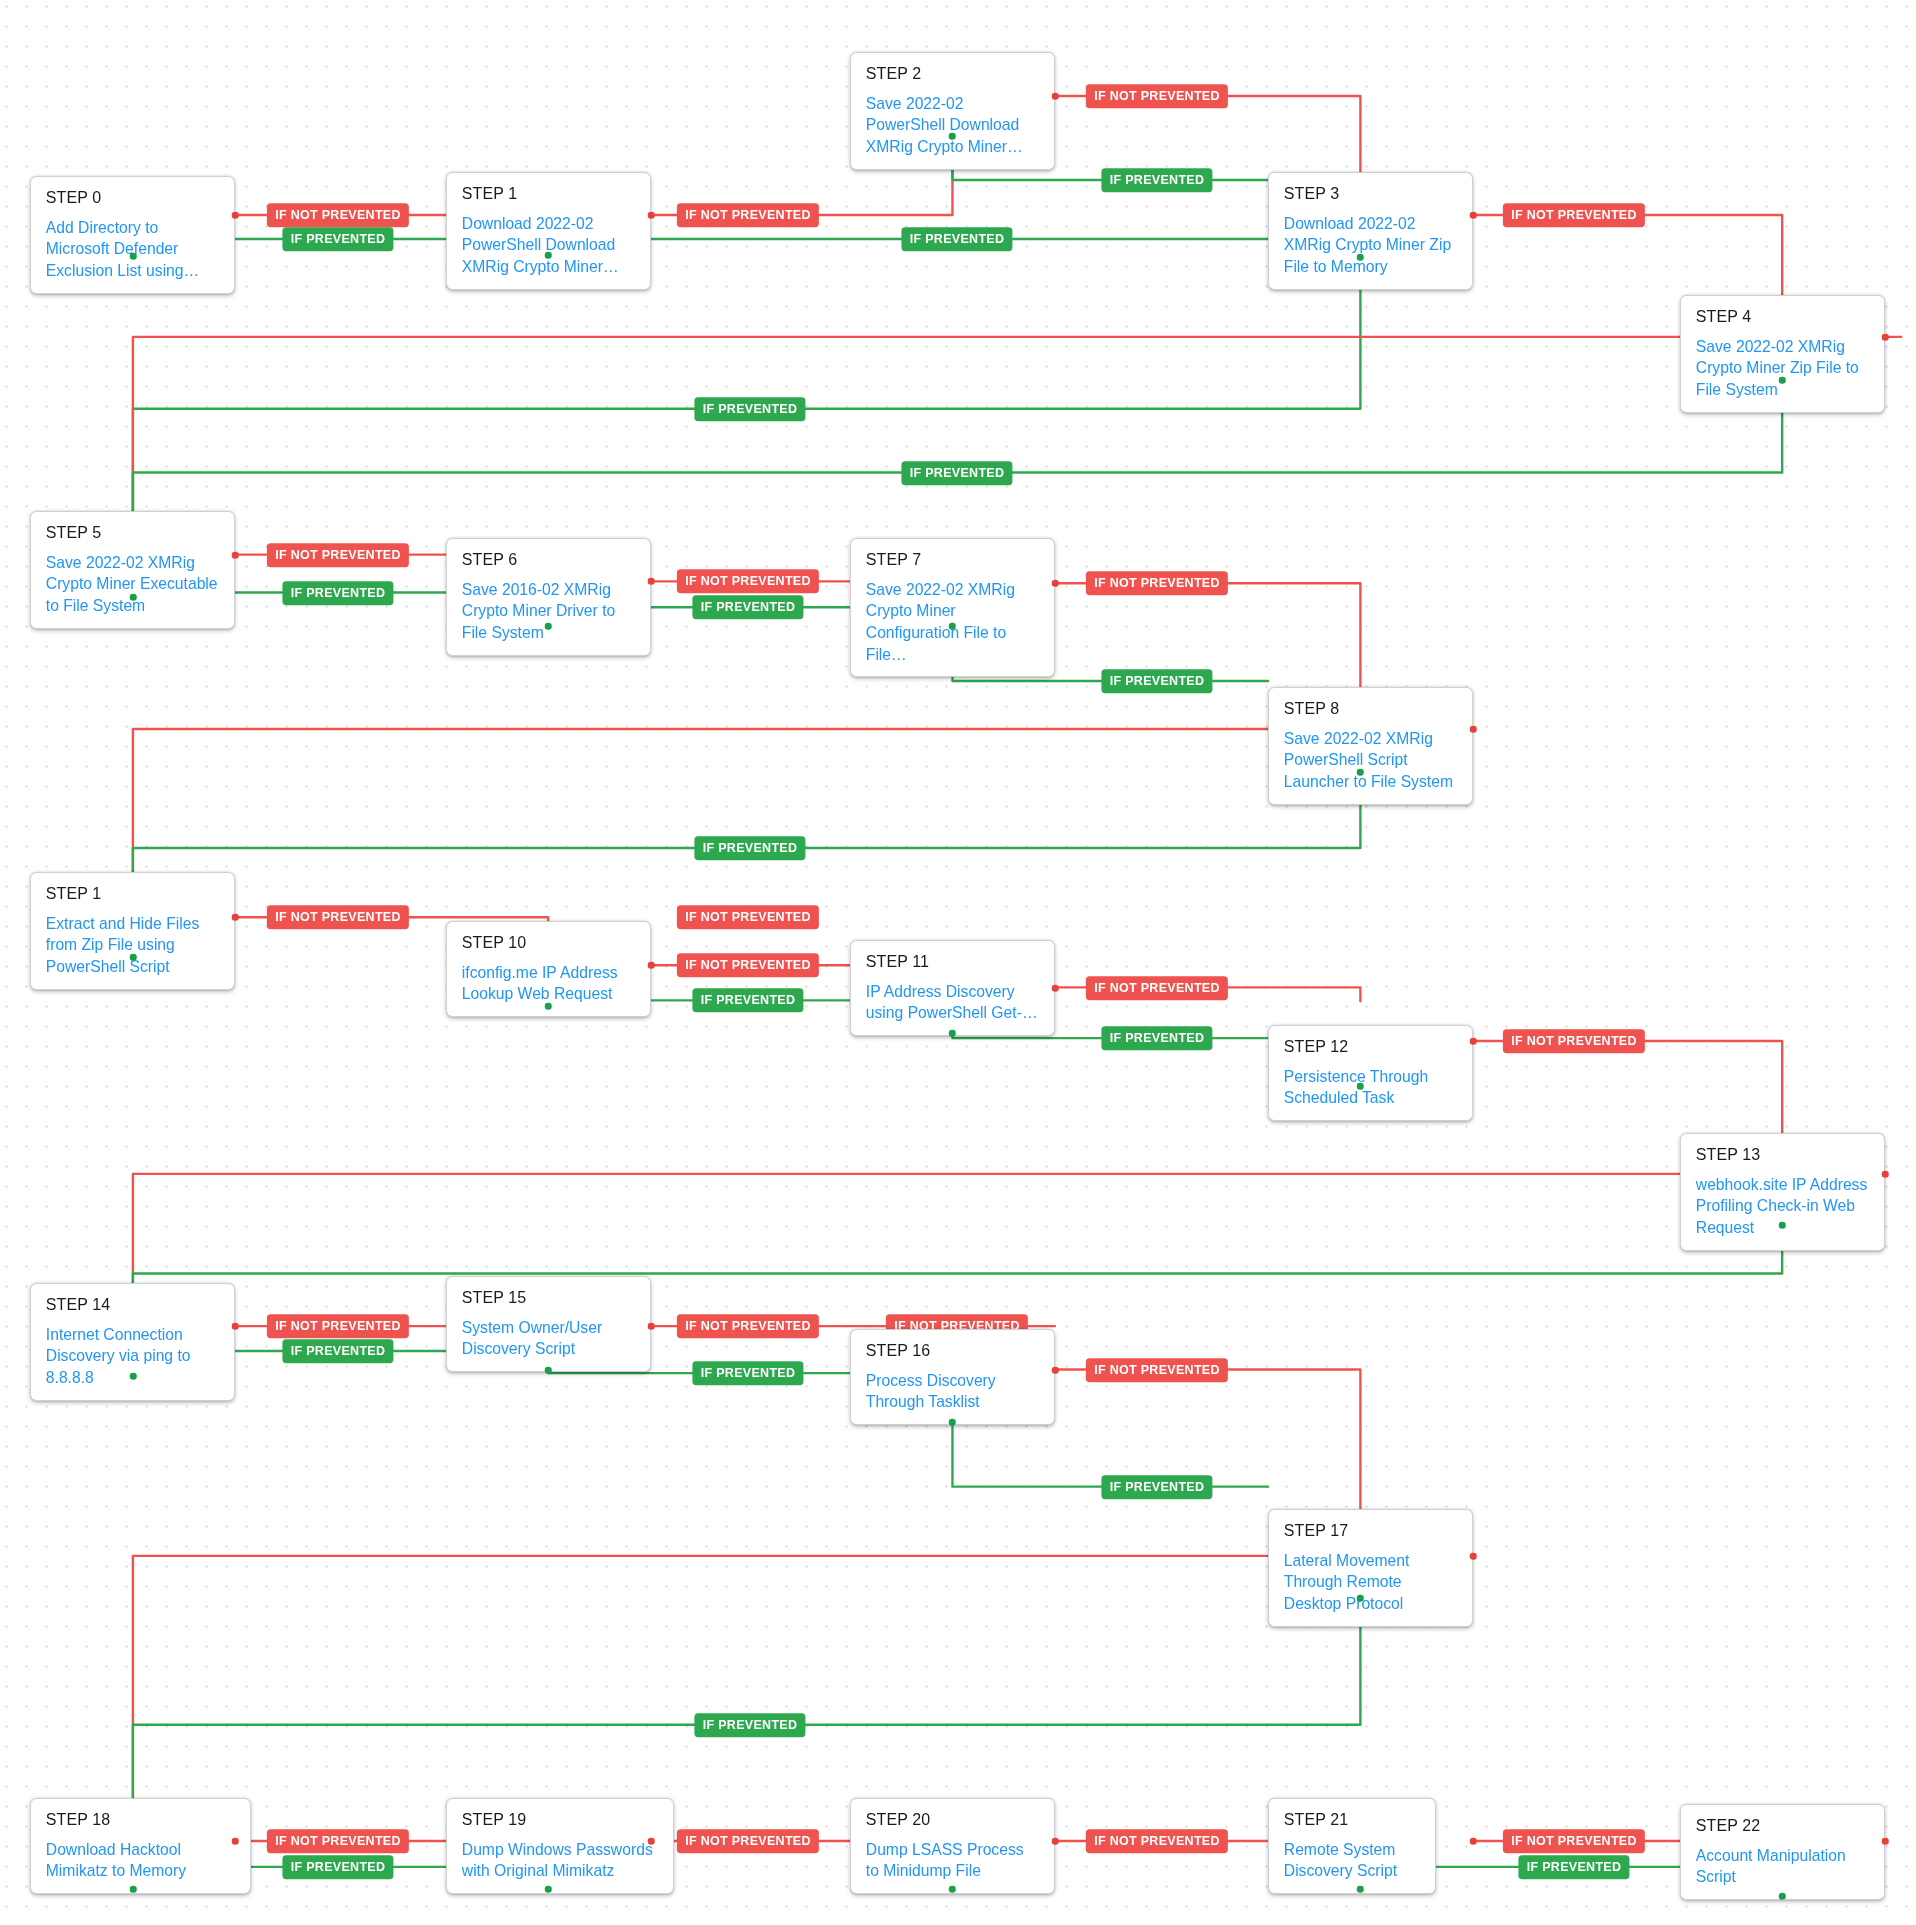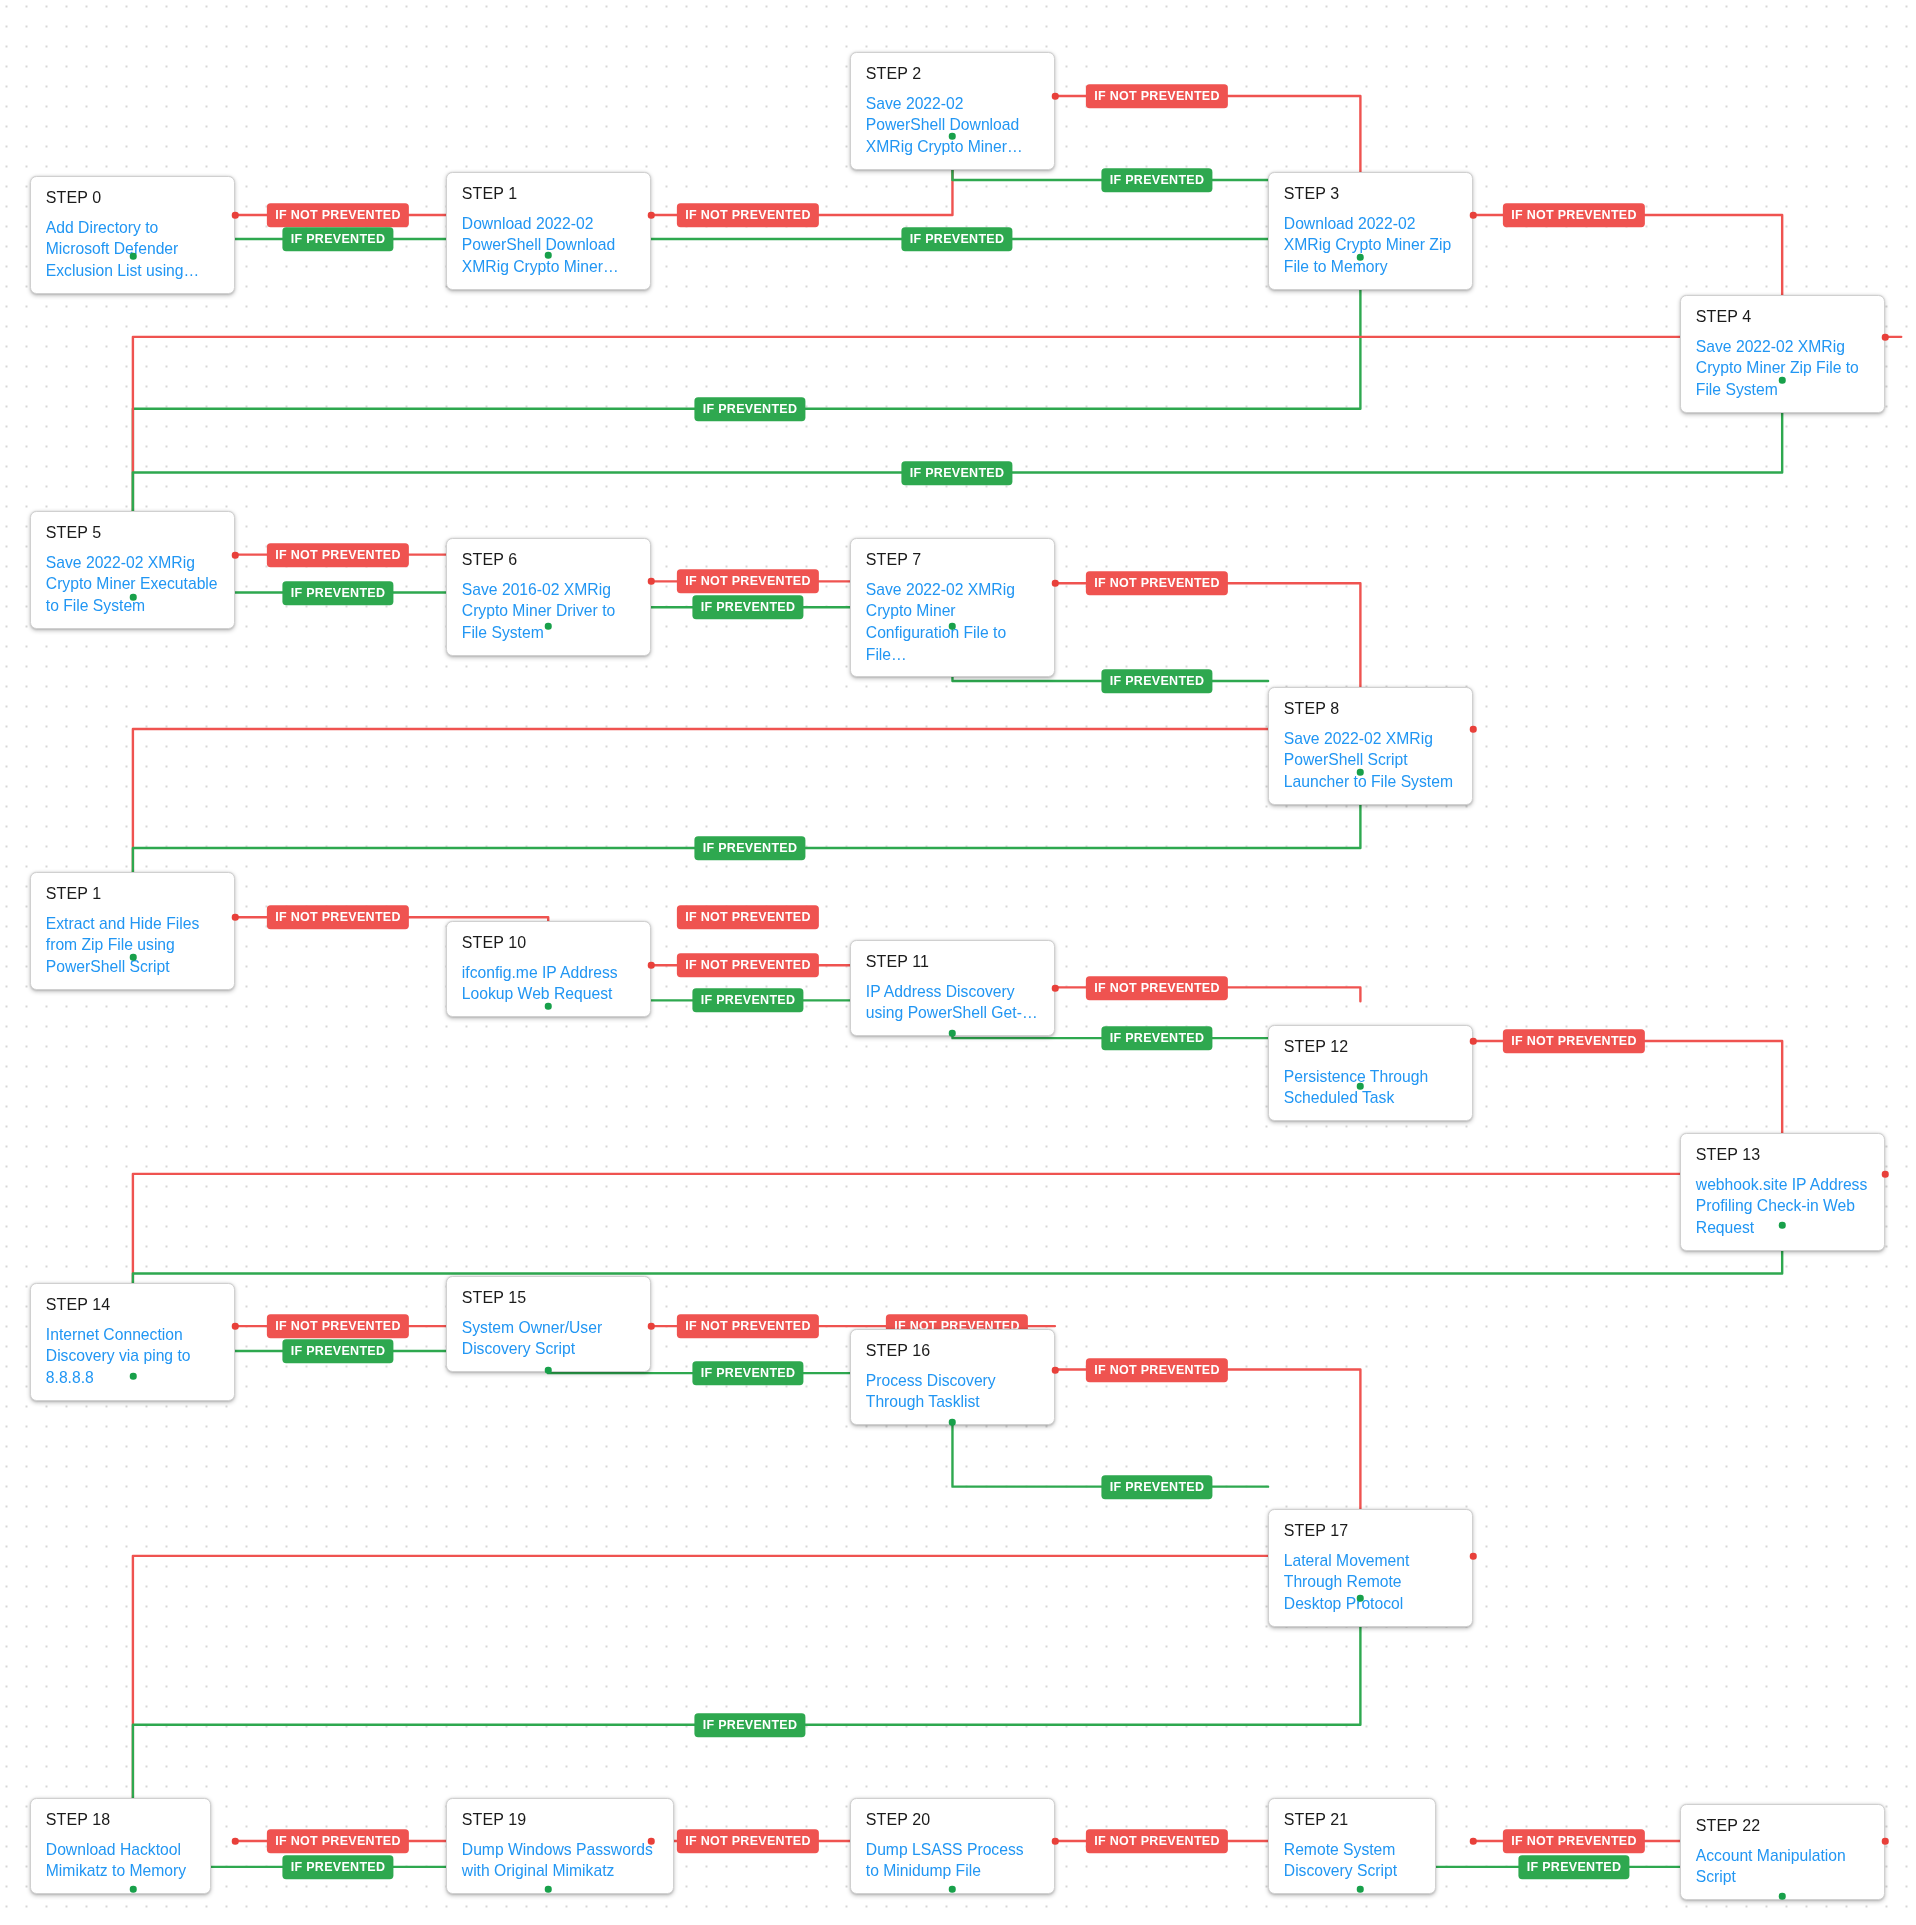--- a/index.html
+++ b/index.html
@@ -268,21 +268,21 @@
       <div class="node-desc">System Owner/User Discovery Script</div>
     </div>
     <div class="node" style="left: 850px; top: 1329px; width: 205px; min-height: 92px;">
       <div class="node-title">STEP 16</div>
       <div class="node-desc">Process Discovery Through Tasklist</div>
     </div>
     <div class="node" style="left: 1268px; top: 1509px; width: 205px; min-height: 88px;">
       <div class="node-title">STEP 17</div>
       <div class="node-desc">Lateral Movement Through Remote Desktop Protocol</div>
     </div>
-    <div class="node" style="left: 30px; top: 1798px; width: 181px; min-height: 90px;">
+    <div class="node" style="left: 30px; top: 1798px; width: 221px; min-height: 90px;">
       <div class="node-title">STEP 18</div>
       <div class="node-desc">Download Hacktool Mimikatz to Memory</div>
     </div>
     <div class="node" style="left: 446px; top: 1798px; width: 228px; min-height: 90px;">
       <div class="node-title">STEP 19</div>
       <div class="node-desc">Dump Windows Passwords with Original Mimikatz</div>
     </div>
     <div class="node" style="left: 850px; top: 1798px; width: 205px; min-height: 90px;">
       <div class="node-title">STEP 20</div>
       <div class="node-desc">Dump LSASS Process to Minidump File</div>

